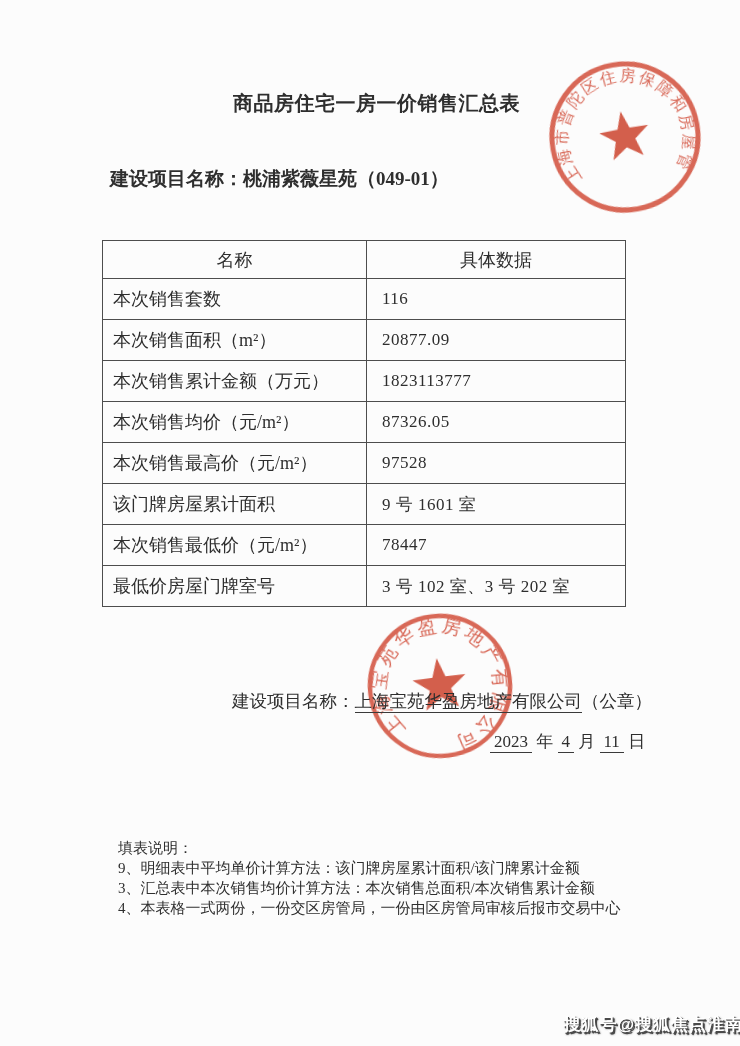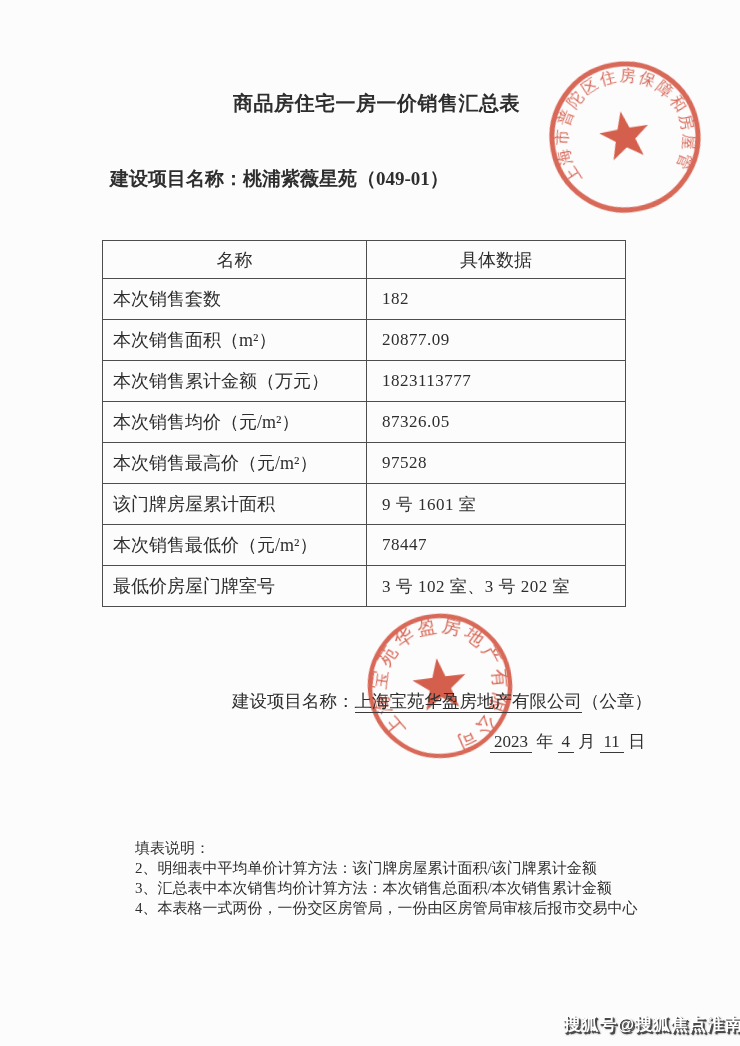--- a/index.html
+++ b/index.html
@@ -37,21 +37,21 @@
     font-size:17.5px; white-space:nowrap;
   }
   .u-name { border-bottom:1.5px solid #3a3a3a; padding-bottom:1px; }
   .date-line {
     position:absolute; left:490px; top:730px;
     font-size:17px; white-space:nowrap;
   }
   .u-num { border-bottom:1.5px solid #3a3a3a; padding:0 4px 1px 4px; }
   .notes {
     position:absolute; left:118px; top:838px;
-    font-size:15px; line-height:20px; white-space:nowrap;margin-left:17px;
+    font-size:15px; line-height:20px; white-space:nowrap;
   }
   .seal {
     position:absolute; mix-blend-mode:multiply; opacity:0.86;
     filter:blur(0.35px); pointer-events:none;
   }
   .seal-gov { left:540px; top:52px; transform:rotate(-10deg); }
   .seal-co  { left:360px; top:606px; transform:rotate(-7deg); }
   .seal text { font-family:"Liberation Serif","DejaVu Serif",serif; }
   .seal-gov text { font-size:16px; letter-spacing:2.3px; }
   .seal-co  text { font-size:19px; letter-spacing:3.4px; }
@@ -80,21 +80,21 @@
         <col class="col-label">
         <col class="col-value">
       </colgroup>
     <tbody>
         <tr>
       <th>名称</th>
       <th>具体数据</th>
     </tr>
     <tr>
       <td class="cell-label">本次销售套数</td>
-      <td class="cell-value">182</td>
+      <td class="cell-value">116</td>
     </tr>
     <tr>
       <td class="cell-label">本次销售面积（m²）</td>
       <td class="cell-value">20877.09</td>
     </tr>
     <tr>
       <td class="cell-label">本次销售累计金额（万元）</td>
       <td class="cell-value">1823113777</td>
     </tr>
     <tr>
@@ -145,20 +145,20 @@
   <div class="dev-line">
     <span>建设项目名称：</span><span class="u-name">上海宝苑华盈房地产有限公司</span><span>（公章）</span>
   </div>
 
   <div class="date-line">
     <span class="u-num">2023</span><span> 年 </span><span class="u-num">4</span><span> 月 </span><span class="u-num">11</span><span> 日</span>
   </div>
 
   <div class="notes">
     <div>填表说明：</div>
-    <div>2、明细表中平均单价计算方法：该门牌房屋累计面积/该门牌累计金额</div>
+    <div>9、明细表中平均单价计算方法：该门牌房屋累计面积/该门牌累计金额</div>
     <div>3、汇总表中本次销售均价计算方法：本次销售总面积/本次销售累计金额</div>
     <div>4、本表格一式两份，一份交区房管局，一份由区房管局审核后报市交易中心</div>
   </div>
 
   <div class="watermark">搜狐号@搜狐焦点淮南站</div>
 
 </div>
 
 </body></html>

